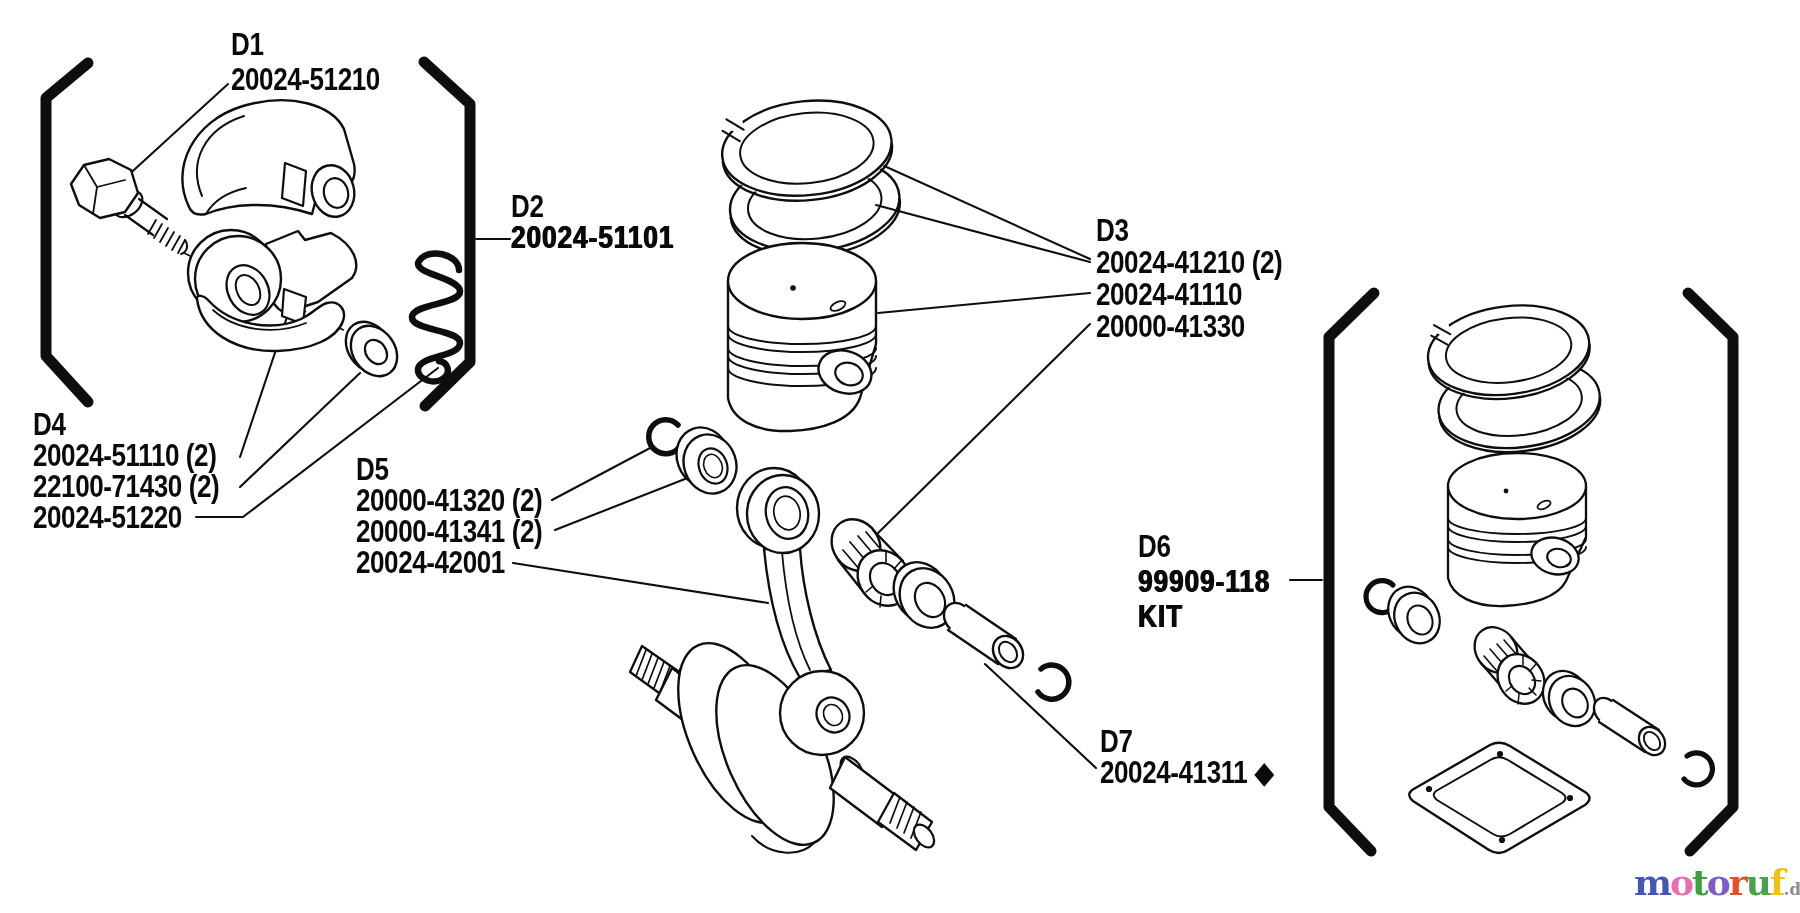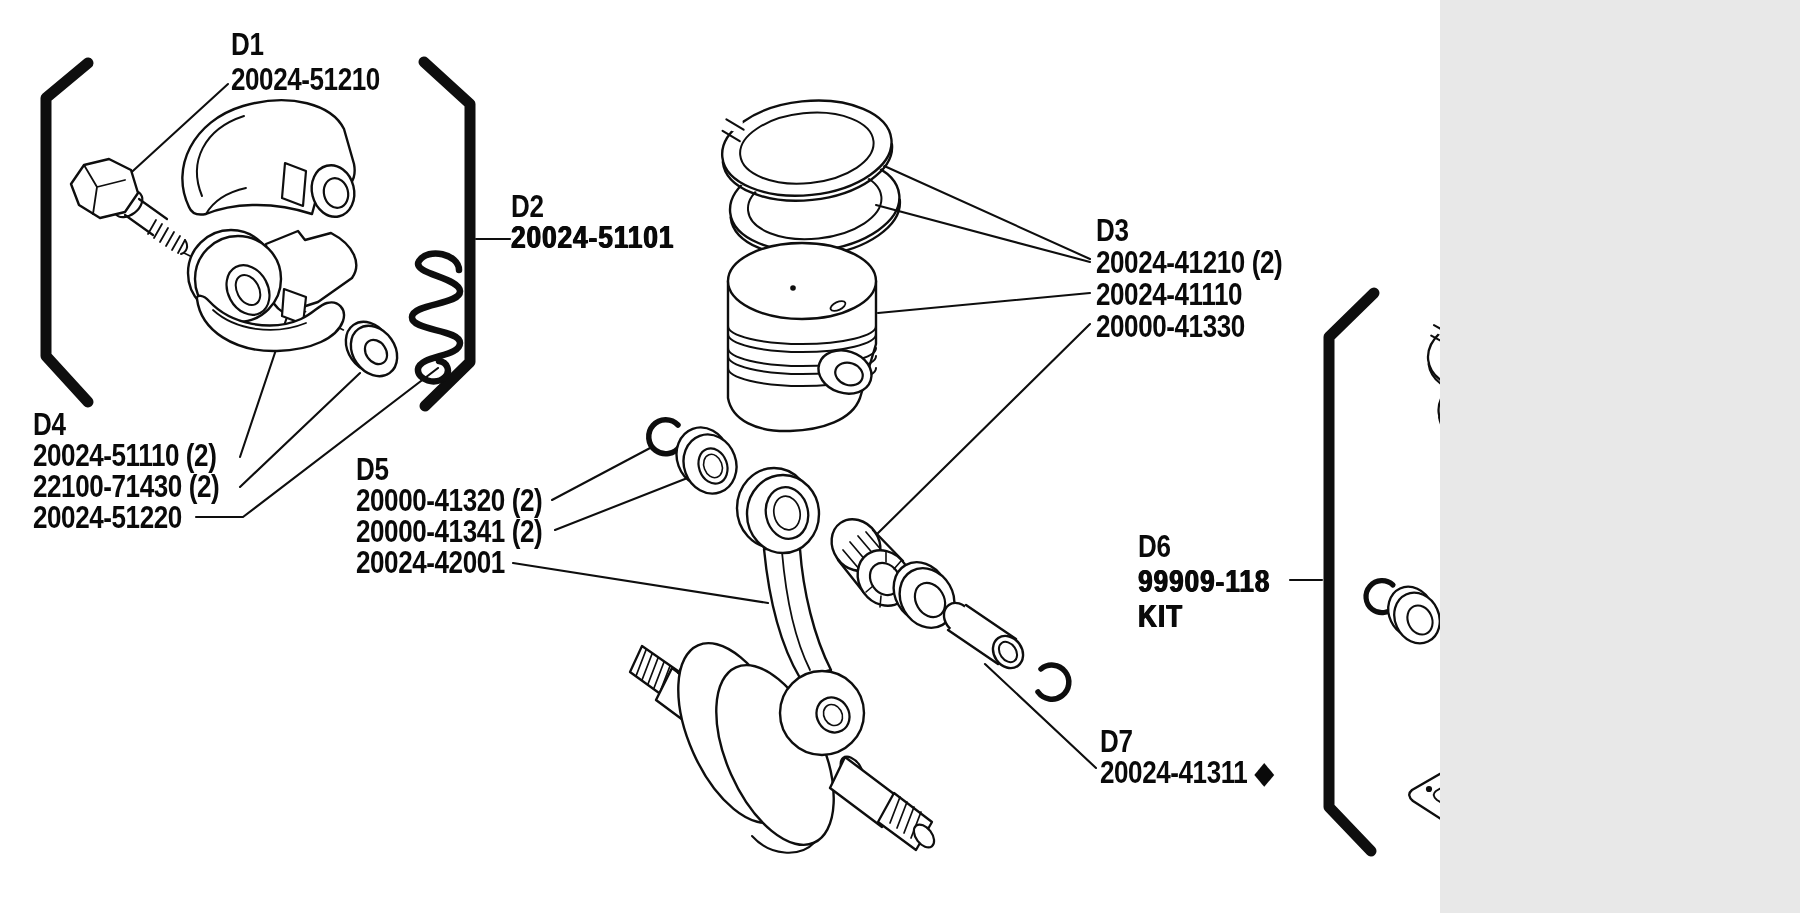--- a/index.html
+++ b/index.html
@@ -1,16 +1,16 @@
 <!DOCTYPE html>
 <html><head>
 <meta charset="utf-8">
 <style>
   html,body{margin:0;padding:0;background:#e8e8e8}
-  .stage{position:relative;width:1440px;height:913px;background:#ffffff;overflow:hidden;
+  .stage{position:relative;width:1800px;height:913px;background:#ffffff;overflow:hidden;
          font-family:"Liberation Sans","DejaVu Sans",sans-serif;}
   svg.art{position:absolute;left:0;top:0;width:1800px;height:913px}
   
   .ln{stroke:#0e0e0e;fill:none;stroke-linecap:round;stroke-linejoin:round}
   .w{fill:#ffffff}
   .blk{fill:#0e0e0e;stroke:none}
   
   .lbl{position:absolute;font-weight:700;font-size:31px;color:#0a0a0a;
        transform:scaleX(.84);transform-origin:0 0;white-space:nowrap;letter-spacing:-.5px}
   .lbl .row{height:auto}

